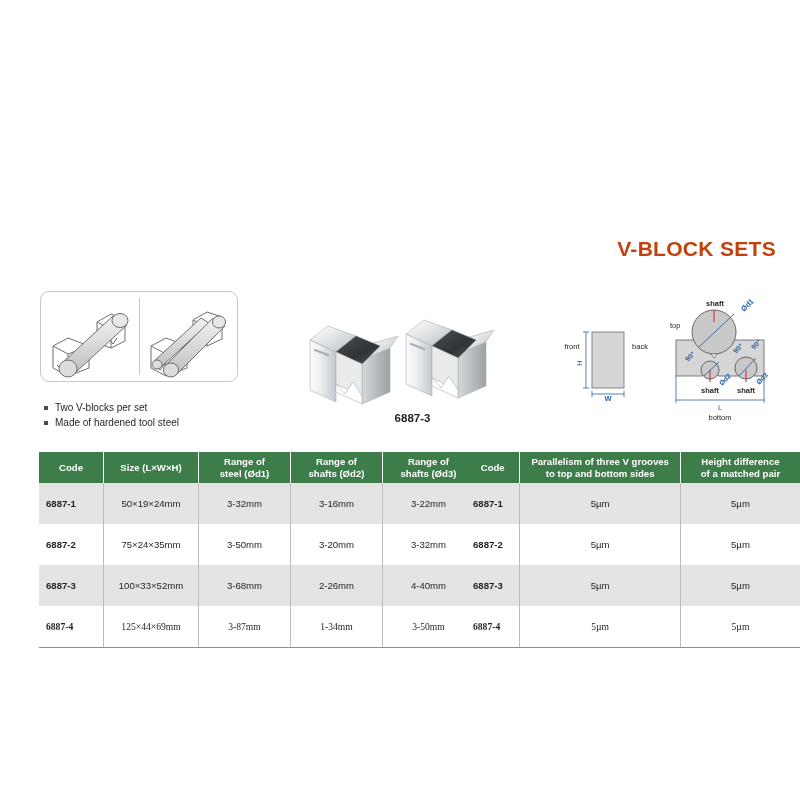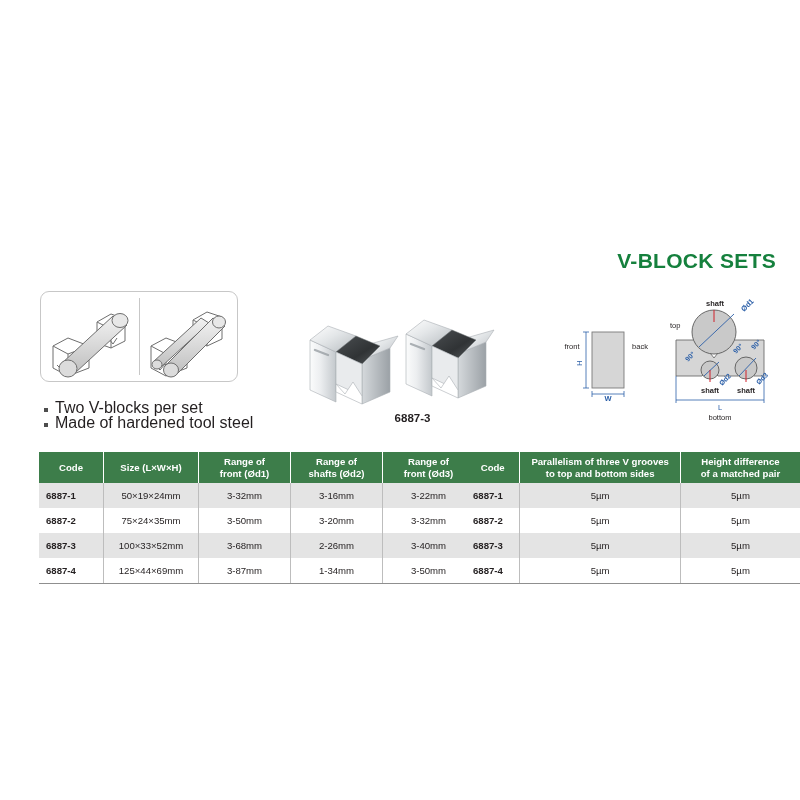--- a/index.html
+++ b/index.html
@@ -18,25 +18,25 @@
     position: absolute;
     left: 0; top: 0;
     width: 800px;
     height: 800px;
   }
 
   
   .title {
     position: absolute;
     right: 24px;
-    top: 249px;
+    top: 237px;
     font-size: 21px;
     font-weight: bold;
     letter-spacing: 0.3px;
-    color: #15803d;
+    color: #c2410c;
   }
 
   
   .illus-panel {
     position: absolute;
     left: 40px;
     top: 291px;
     width: 198px;
     height: 91px;
     border: 1.5px solid #c7c7c7;
@@ -52,21 +52,21 @@
     width: 1.3px;
     background: #c7c7c7;
   }
   .illus-svg { position: absolute; left: 0; top: 0; }
 
   
   .bullets {
     position: absolute;
     left: 44px;
     top: 400px;
-    font-size: 16px;
+    font-size: 10px;
     color: #231f20;
     line-height: 15px;
   }
   .bullets div { display: flex; align-items: baseline; }
   .bullet-mark {
     display: inline-block;
     width: 4px; height: 4px;
     background: #4d4d4d;
     margin-right: 7px;
     flex: none;
@@ -133,36 +133,36 @@
     font-weight: bold;
     font-size: 9.6px;
     line-height: 11.5px;
     padding: 4px 3px;
     text-align: center;
     border-right: 1px solid #ffffff;
     vertical-align: middle;
   }
   th:last-child { border-right: none; }
   td {
-    padding: 7px 3px;
+    padding: 15px 3px;
     text-align: center;
     border-right: 1px solid #bdbdbd;
     font-size: 9.6px;
     color: #231f20;
     white-space: nowrap;
   }
   td:last-child { border-right: none; }
   td.code {
     font-weight: bold;
     text-align: left;
     padding-left: 7px;
   }
   tbody tr:nth-child(odd) { background: #e4e4e4; }
   tbody tr:nth-child(even) { background: #ffffff; }
-  tbody tr:last-child td { border-bottom: 1.6px solid #8f8f8f; }
+  tbody tr:last-child td { border-bottom: 1.6px solid #8f8f8f; font-family: Liberation Serif, serif; }
 
   .tbl-main th.c-code { width: 58px; }
   .tbl-main th.c-size { width: 88px; margin-top: 14px; }
   .tbl-main th.c-r    { width: 85px; margin-top: 41px; }
 
   .tbl-side th.s-code { width: 48px; }
   .tbl-side th.s-par  { width: 158px; }
   .tbl-side th.s-hd   { width: 116px; }
 </style>
 </head>
@@ -345,29 +345,29 @@
     <thead>
       <tr>
         <th class="c-code">
           <span>Code</span>
         </th>
         <th class="c-size">
           <span>Size (L×W×H)</span>
         </th>
         <th class="c-r">
           <span>Range of</span><br>
-          <span>front (Ød1)</span>
+          <span>steel (Ød1)</span>
         </th>
         <th class="c-r">
           <span>Range of</span><br>
           <span>shafts (Ød2)</span>
         </th>
         <th class="c-r">
           <span>Range of</span><br>
-          <span>front (Ød3)</span>
+          <span>shafts (Ød3)</span>
         </th>
       </tr>
     </thead>
     <tbody>
       <tr>
         <td class="code">6887-1</td>
         <td>50×19×24mm</td>
         <td>3-32mm</td>
         <td>3-16mm</td>
         <td>3-22mm</td>
@@ -377,21 +377,21 @@
         <td>75×24×35mm</td>
         <td>3-50mm</td>
         <td>3-20mm</td>
         <td>3-32mm</td>
       </tr>
       <tr>
         <td class="code">6887-3</td>
         <td>100×33×52mm</td>
         <td>3-68mm</td>
         <td>2-26mm</td>
-        <td>3-40mm</td>
+        <td>4-40mm</td>
       </tr>
       <tr>
         <td class="code">6887-4</td>
         <td>125×44×69mm</td>
         <td>3-87mm</td>
         <td>1-34mm</td>
         <td>3-50mm</td>
       </tr>
     </tbody>
   </table>

